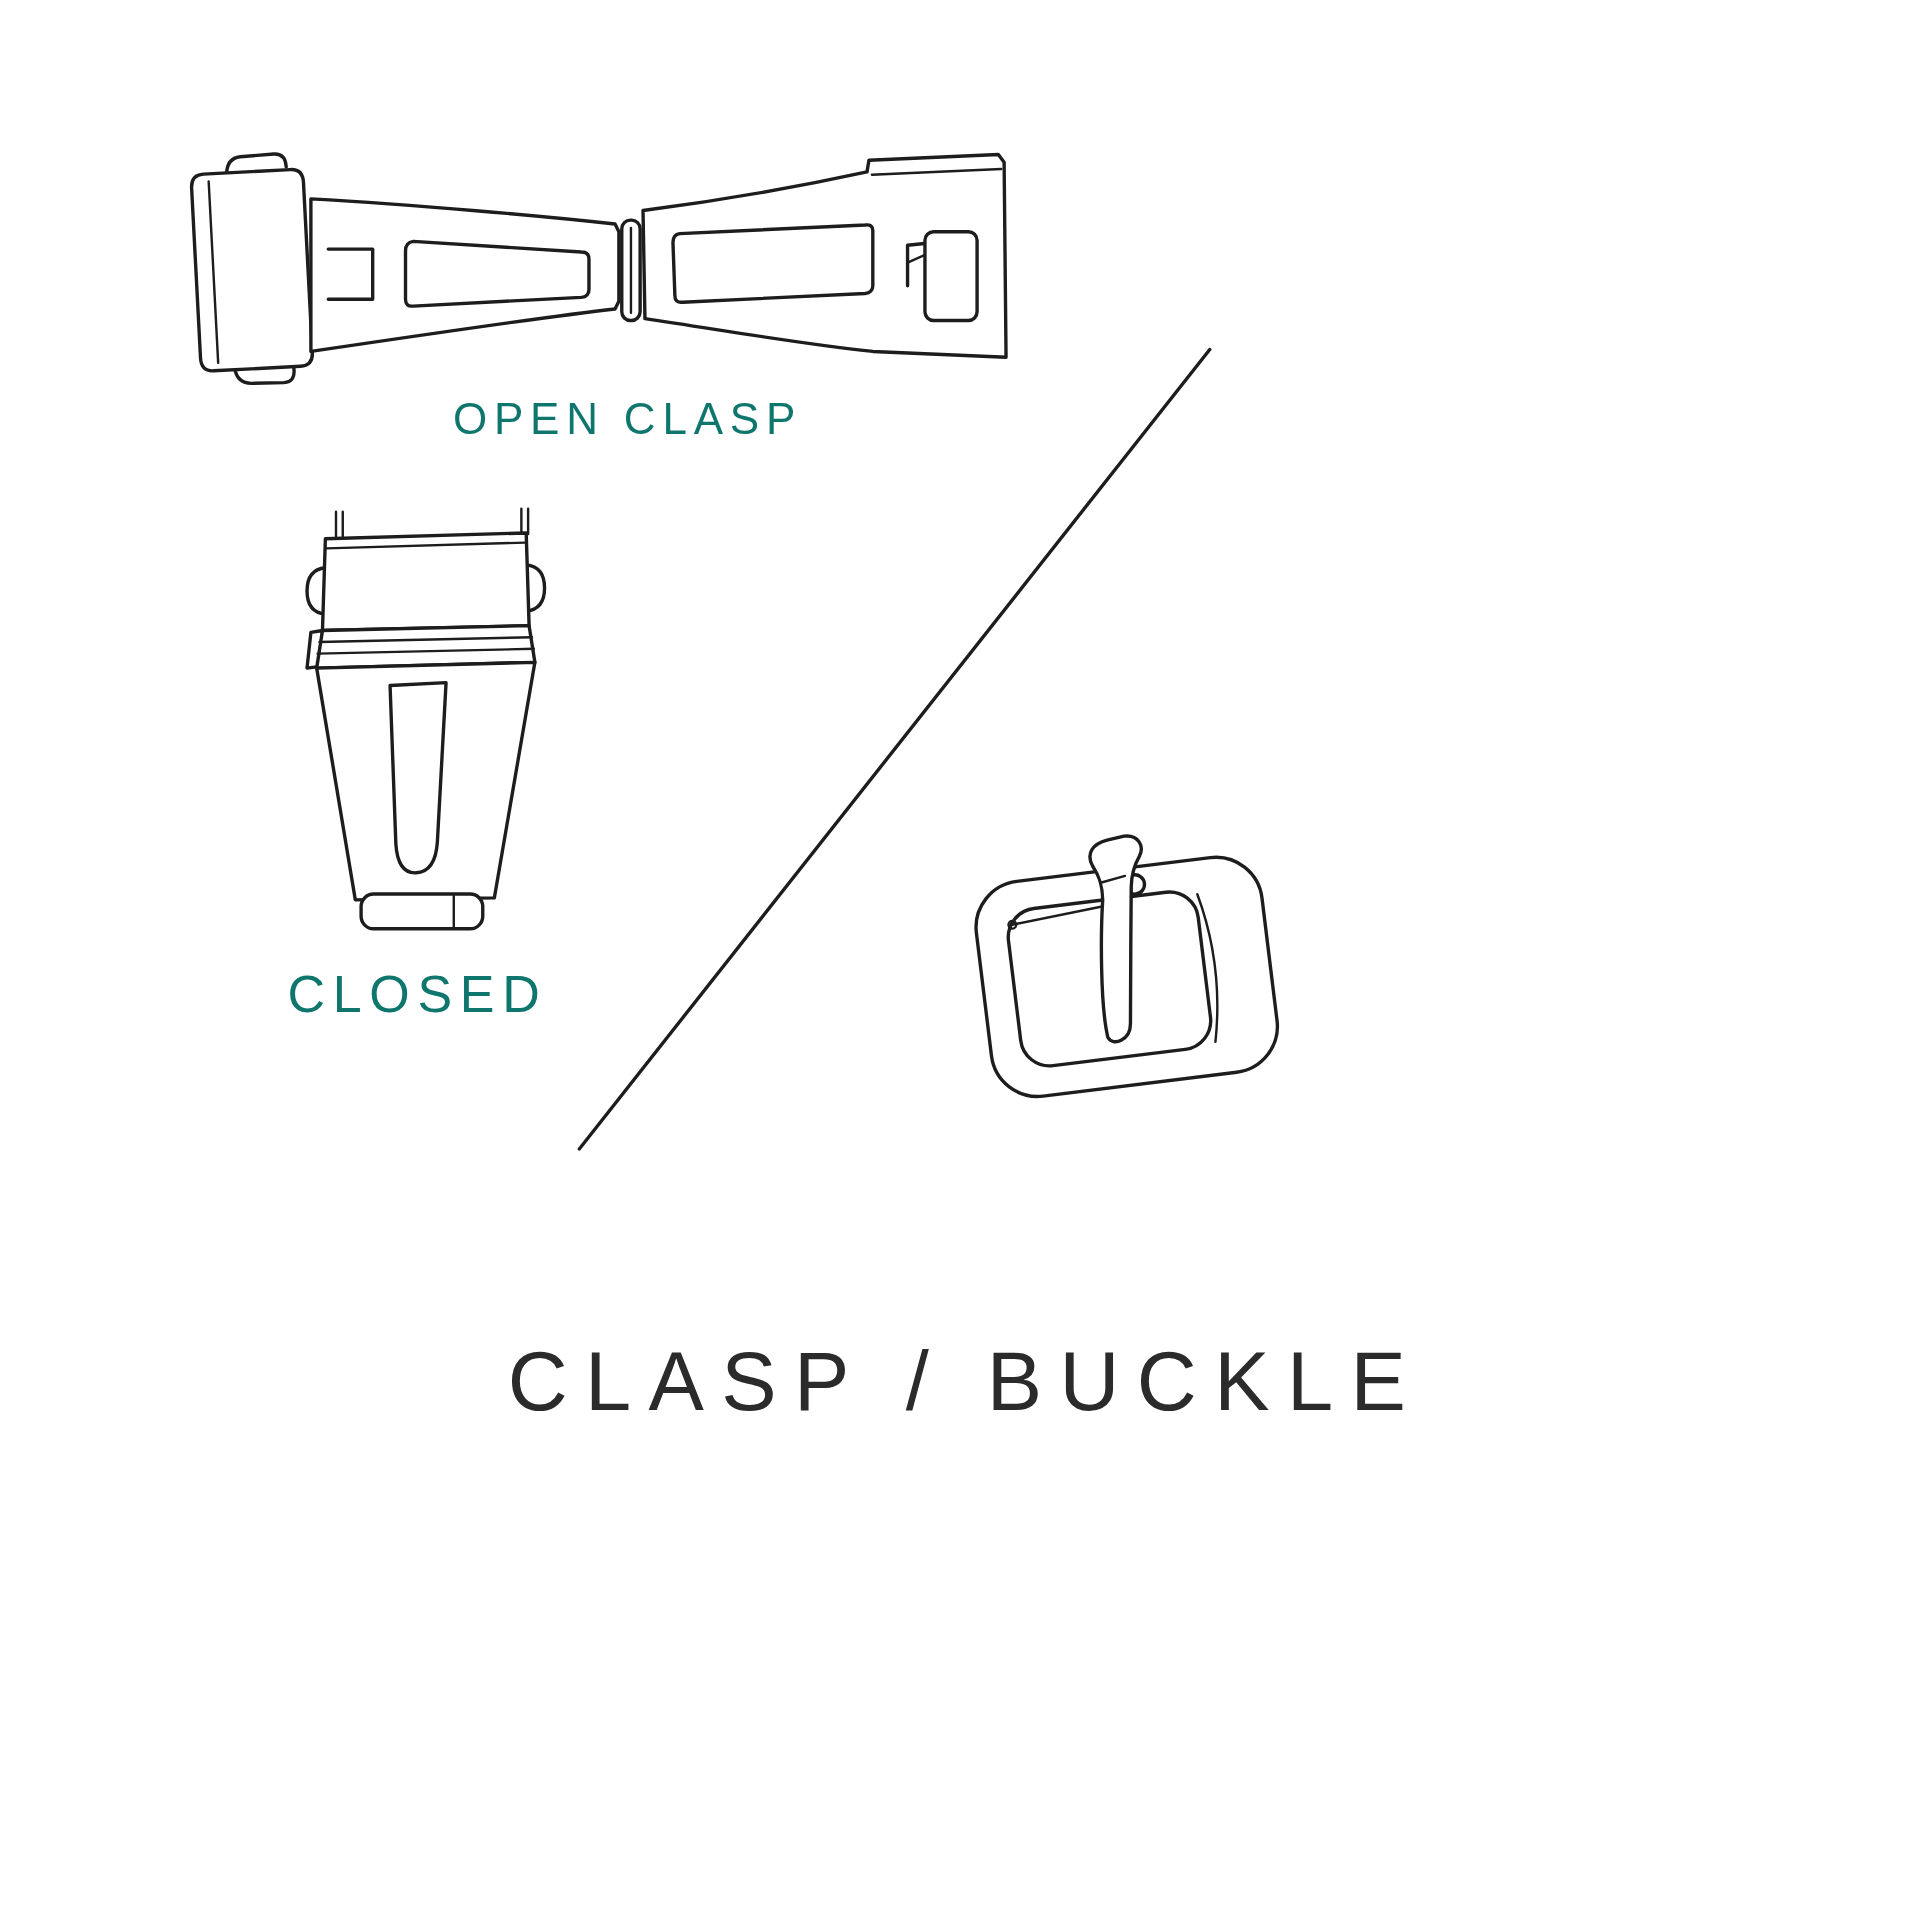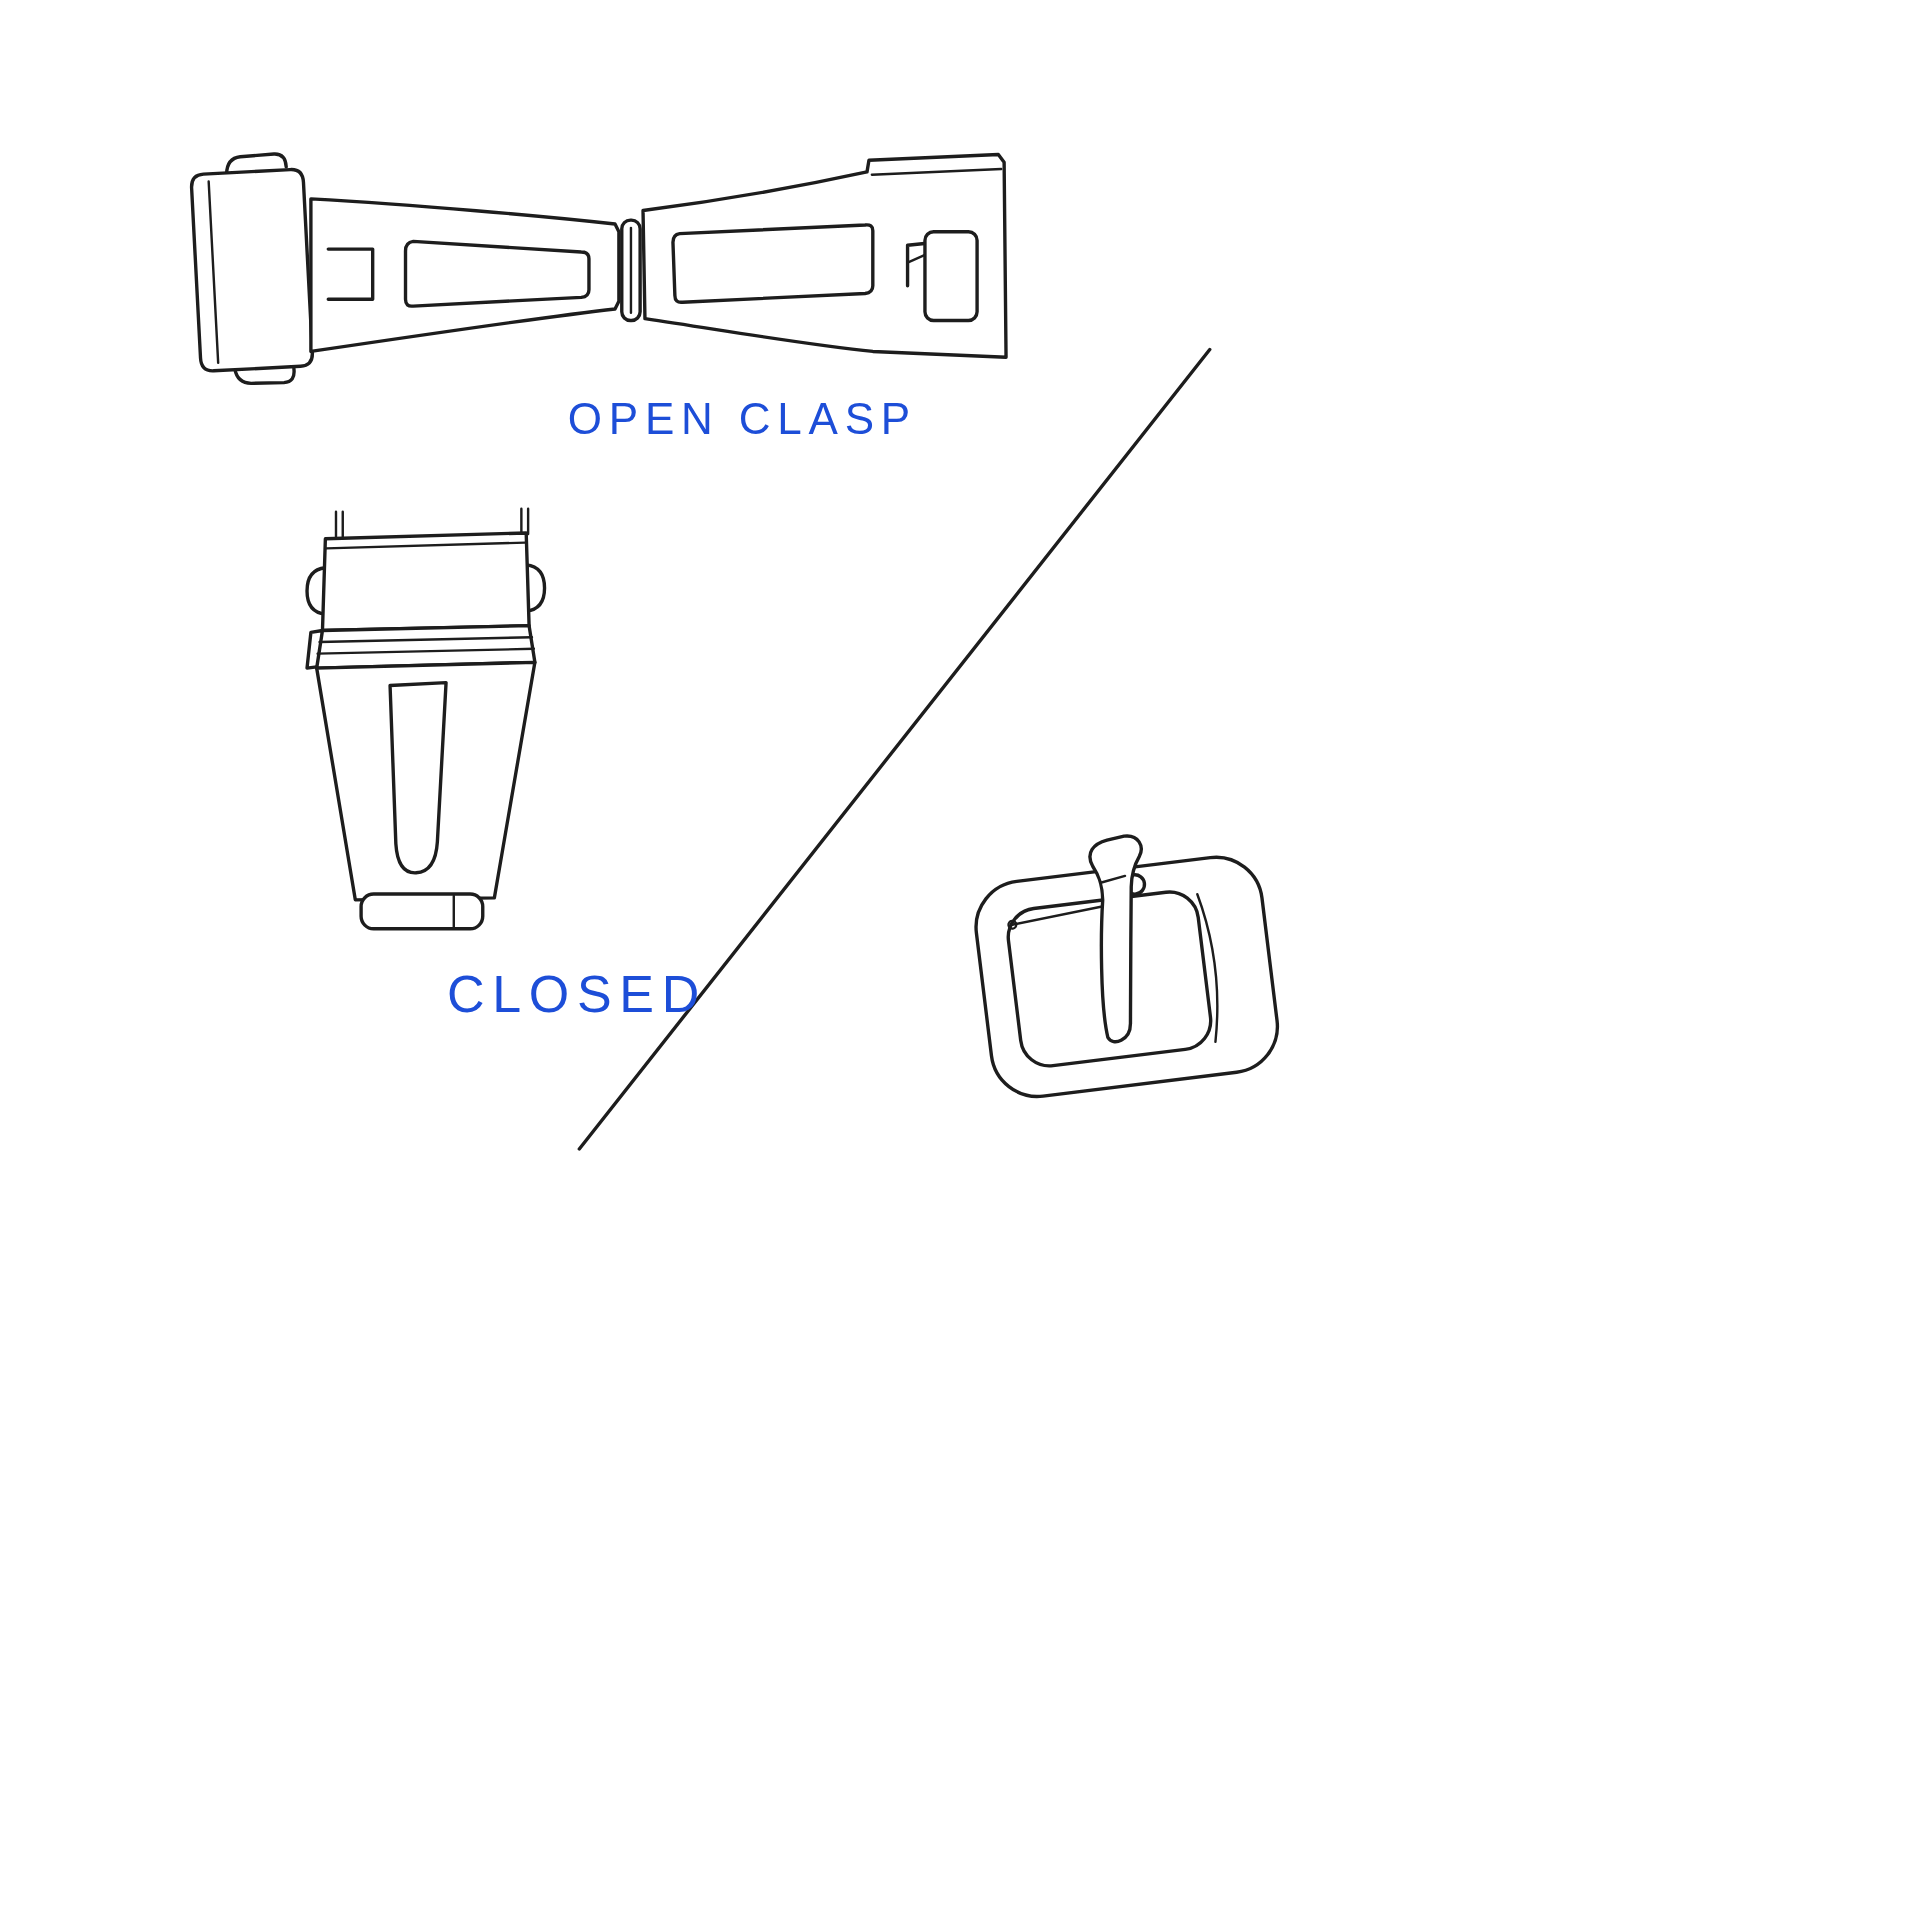--- a/index.html
+++ b/index.html
@@ -17,22 +17,22 @@
   }
   .art {
     position: absolute;
     left: 0;
     top: 0;
     width: 1931px;
     height: 1931px;
   }
   .caption {
     position: absolute;
-    color: #1d4ed8;
-    text-align: right;
+    color: #0f766e;
+    text-align: center;
     text-transform: uppercase;
     white-space: nowrap;
   }
   .caption-open {
     left: 338px;
     top: 394px;
     width: 579px;
     font-size: 44px;
     letter-spacing: 6.8px;
     font-weight: 400;
@@ -154,15 +154,16 @@
 
       <circle class="fl" cx="1187" cy="918" r="10"></circle>
 
       <path class="fl" d="M1140 1072 C1136 1038 1146 962 1152 930 C1154 912 1150 902 1146 894 C1140 879 1150 871 1164 869 L1182 867 C1197 867 1202 880 1195 890 C1189 898 1185 906 1183 920 C1177 964 1169 1030 1165 1060 C1163 1078 1144 1082 1140 1072 Z"></path>
       <path class="thin" d="M1152 912 L1178 908"></path>
     </g>
   </svg>
 
   <div class="caption caption-open">OPEN CLASP</div>
   <div class="caption caption-closed">CLOSED</div>
+  <div class="page-title">CLASP / BUCKLE</div>
 
 </div>
 
 
 </body></html>

